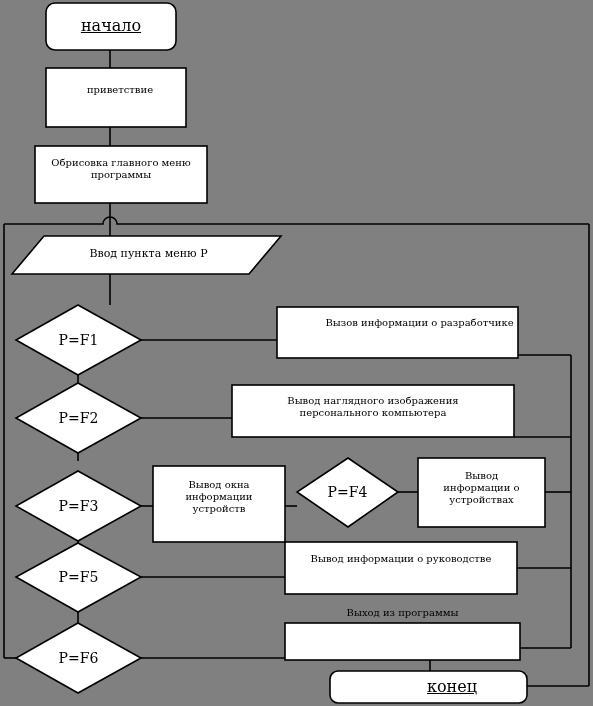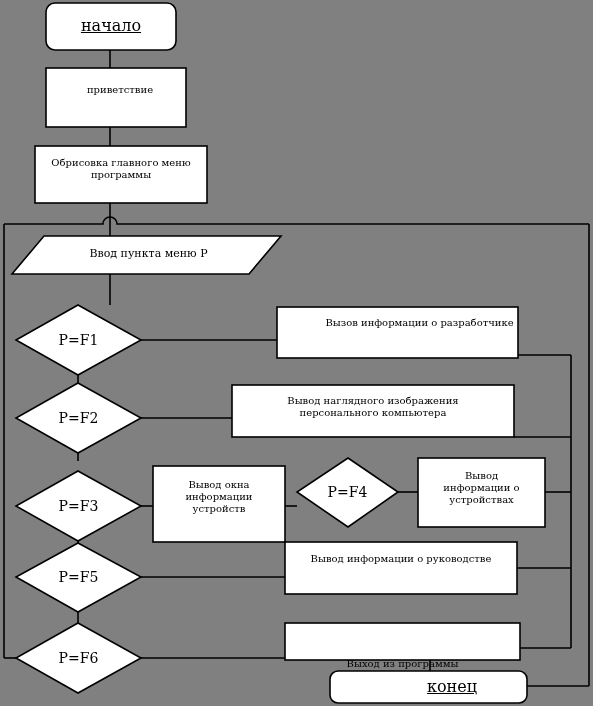--- a/index.html
+++ b/index.html
@@ -143,17 +143,17 @@
   <div class="node-label lbl-box" style="left:277px; top:311px; width:285px; height:24px;">Вызов информации о разработчике</div>
   <div class="node-label lbl-box" style="left:232px; top:391px; width:282px; height:32px;">Вывод наглядного изображения
 персонального компьютера</div>
   <div class="node-label lbl-box" style="left:153px; top:472px; width:132px; height:50px;">Вывод окна
 информации
 устройств</div>
   <div class="node-label lbl-box" style="left:418px; top:463px; width:127px; height:50px;">Вывод
 информации о
 устройствах</div>
   <div class="node-label lbl-box" style="left:285px; top:547px; width:232px; height:24px;">Вывод информации о руководстве</div>
-  <div class="node-label lbl-box" style="left:285px; top:652px; width:235px; height:24px;">Выход из программы</div>
+  <div class="node-label lbl-box" style="left:285px; top:601px; width:235px; height:24px;">Выход из программы</div>
 
   <div class="node-label lbl-term" style="left:344px; top:671px; width:216px; height:32px;">конец</div>
 
 </div>
 
 </body></html>

